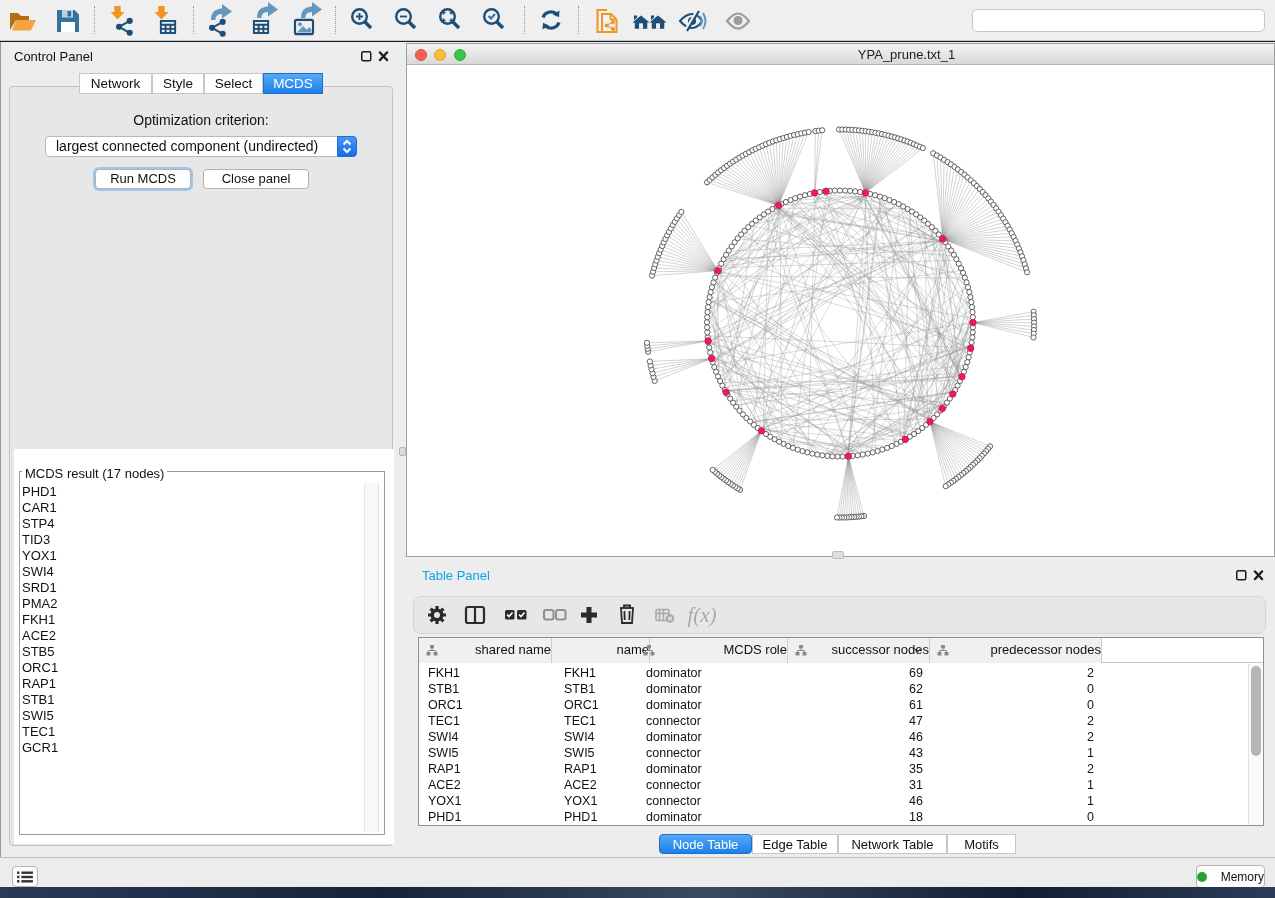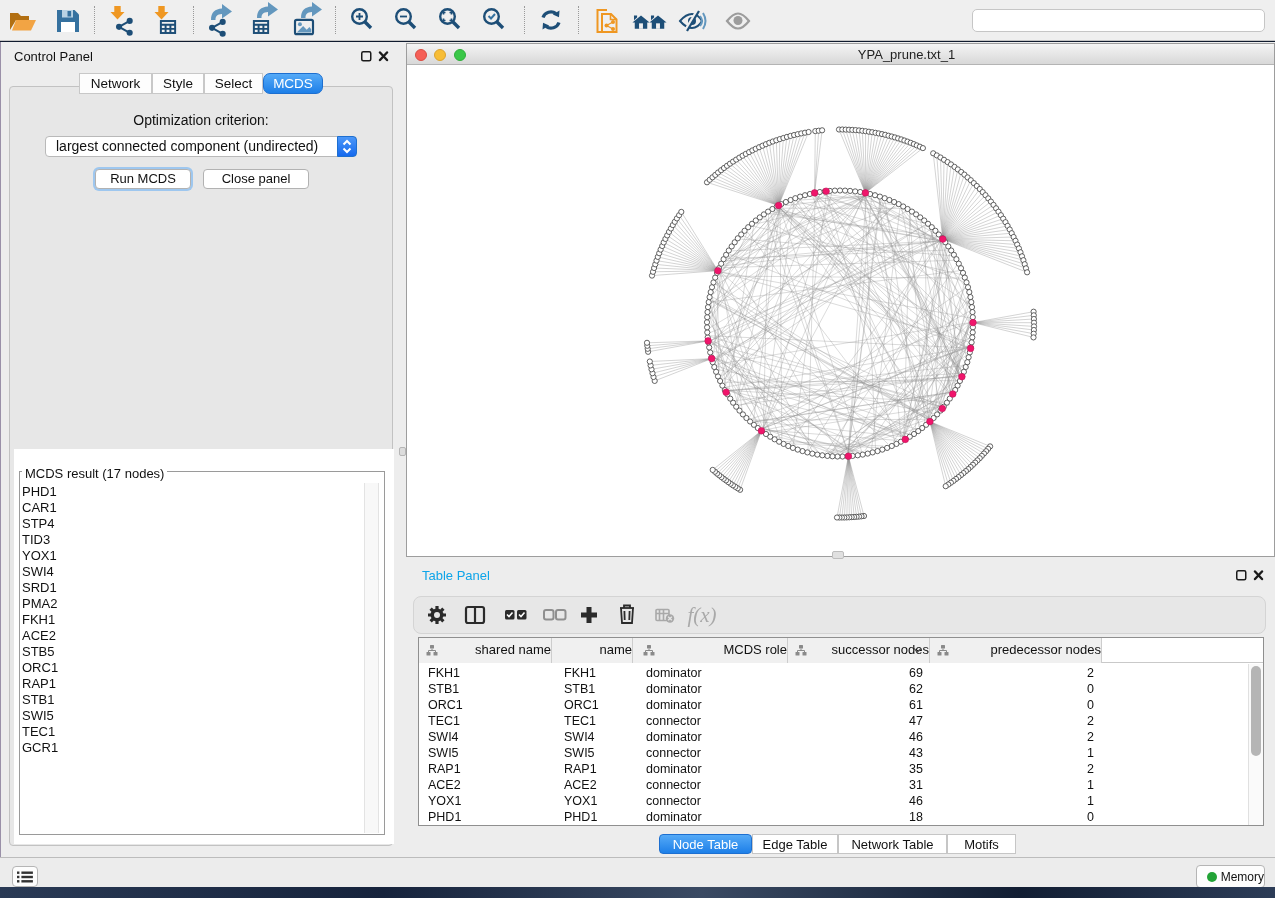--- a/index.html
+++ b/index.html
@@ -9,21 +9,21 @@
 
 #toolbar { left:0; top:0; width:1275px; height:41px; background:#efefef; border-bottom:1px solid #c4c4c4; }
 .tsep { position:absolute; top:6px; height:28px; width:0; border-left:1px dotted #9a9a9a; }
 #searchbox { position:absolute; left:972px; top:9px; width:293px; height:23px; background:#fff; border:1px solid #c6c6c6; border-radius:5px; }
 
 #mainbg { left:0; top:42px; width:1275px; height:844px; background:#ededed; }
 #leftedge { left:0; top:42px; width:1px; height:845px; background:#9a90a8; }
 
 #cp-title { left:14px; top:49px; width:200px; height:16px; font-size:13px; color:#111; }
 .cptab { position:absolute; top:0; height:21px; background:#fdfdfd; border:1px solid #c8c8c8; margin-left:-1px; color:#111; font-size:13.5px; text-align:center; line-height:20px; }
-.cptab.sel { background:linear-gradient(#55aaf7,#1d7fe8); color:#fff; border:1px solid #1d6fd0; border-radius:7px; }
+.cptab.sel { background:linear-gradient(#55aaf7,#1d7fe8); color:#fff; border:1px solid #1d6fd0; border-radius:0; }
 #cp-panel { left:9px; top:86px; width:384px; height:760px; background:#e7e7e7; border:1px solid #c2c2c2; border-radius:4px; }
 #opt-label { left:0px; top:112px; width:402px; text-align:center; font-size:14px; color:#111; }
 #dropdown { left:45px; top:136px; width:312px; height:21px; background:#fff; border:1px solid #b9b9b9; border-radius:4px; font-size:14px; color:#111; line-height:19px; padding-left:10px; }
 #dd-btn { left:337px; top:136px; width:20px; height:21px; border-radius:0 4px 4px 0; background:linear-gradient(#4b97f8,#1569ee); border:1px solid #1d6fd0; }
 .btn { position:absolute; height:20px; background:#fff; border:1px solid #b2b2b2; border-radius:4px; font-size:13px; color:#111; text-align:center; line-height:18px; }
 #btn-run { left:95px; top:169px; width:96px; box-shadow:0 0 0 2px #9ec7ef; }
 #btn-close { left:203px; top:169px; width:106px; }
 #mcds-white { left:14px; top:449px; width:380px; height:395px; background:#fff; }
 #fieldset { left:19px; top:471px; width:366px; height:364px; border:1px solid #9a9a9a; }
 #fieldset-label { left:22px; top:466px; font-size:13px; color:#111; background:#fff; padding:0 3px; }
@@ -693,21 +693,21 @@
   <div id="tp-header" style="width:844px;background:transparent;">
       <div style="position:absolute;left:0;top:0;width:683px;height:25px;background:#f0f0f0;"></div>
     <div class="hcell" style="left:0px;width:133px;"><span style="position:absolute;left:7px;top:7px;line-height:0;"><svg width="12" height="11" viewBox="0 0 12 11" style="vertical-align:-1px">
             <g fill="#8a8a8a">
               <rect x="4" y="0" width="4" height="3.6" rx="0.5"></rect>
               <rect x="0.5" y="7" width="4" height="3.6" rx="0.5"></rect>
               <rect x="7.5" y="7" width="4" height="3.6" rx="0.5"></rect>
               <path d="M6 3.6 L6 5.5 M2.5 7 L2.5 5.5 L9.5 5.5 L9.5 7" stroke="#8a8a8a" stroke-width="1" fill="none"></path>
             </g>
           </svg></span>shared name</div>
-      <div class="hcell" style="left:130px;width:84px;">name</div>
+      <div class="hcell" style="left:147px;width:84px;">name</div>
       <div class="hcell" style="left:217px;width:152px;"><span style="position:absolute;left:7px;top:7px;line-height:0;"><svg width="12" height="11" viewBox="0 0 12 11" style="vertical-align:-1px">
             <g fill="#8a8a8a">
               <rect x="4" y="0" width="4" height="3.6" rx="0.5"></rect>
               <rect x="0.5" y="7" width="4" height="3.6" rx="0.5"></rect>
               <rect x="7.5" y="7" width="4" height="3.6" rx="0.5"></rect>
               <path d="M6 3.6 L6 5.5 M2.5 7 L2.5 5.5 L9.5 5.5 L9.5 7" stroke="#8a8a8a" stroke-width="1" fill="none"></path>
             </g>
           </svg></span>MCDS role</div>
       <div class="hcell" style="left:369px;width:142px;"><span style="position:absolute;left:7px;top:7px;line-height:0;"><svg width="12" height="11" viewBox="0 0 12 11" style="vertical-align:-1px">
             <g fill="#8a8a8a">
@@ -812,17 +812,17 @@
 <svg class="abs" style="left:17px;top:871px" width="16" height="12" viewBox="0 0 16 12">
     <g fill="#333">
       <rect x="0" y="0.5" width="2.4" height="2.4"></rect>
       <rect x="0" y="4.8" width="2.4" height="2.4"></rect>
       <rect x="0" y="9.1" width="2.4" height="2.4"></rect>
       <rect x="4.4" y="0.5" width="11.5" height="2.4"></rect>
       <rect x="4.4" y="4.8" width="11.5" height="2.4"></rect>
       <rect x="4.4" y="9.1" width="11.5" height="2.4"></rect>
     </g>
   </svg>
-<div class="abs" id="membtn" style="display:flex;align-items:center;justify-content:flex-end;gap:4px;">
+<div class="abs" id="membtn" style="display:flex;align-items:center;justify-content:space-between;gap:4px;">
     <span style="width:10px;height:10px;border-radius:50%;background:#22a336;"></span>
     <span>Memory</span>
   </div>
 <div class="abs" id="desktop"></div>
 
 </body></html>

